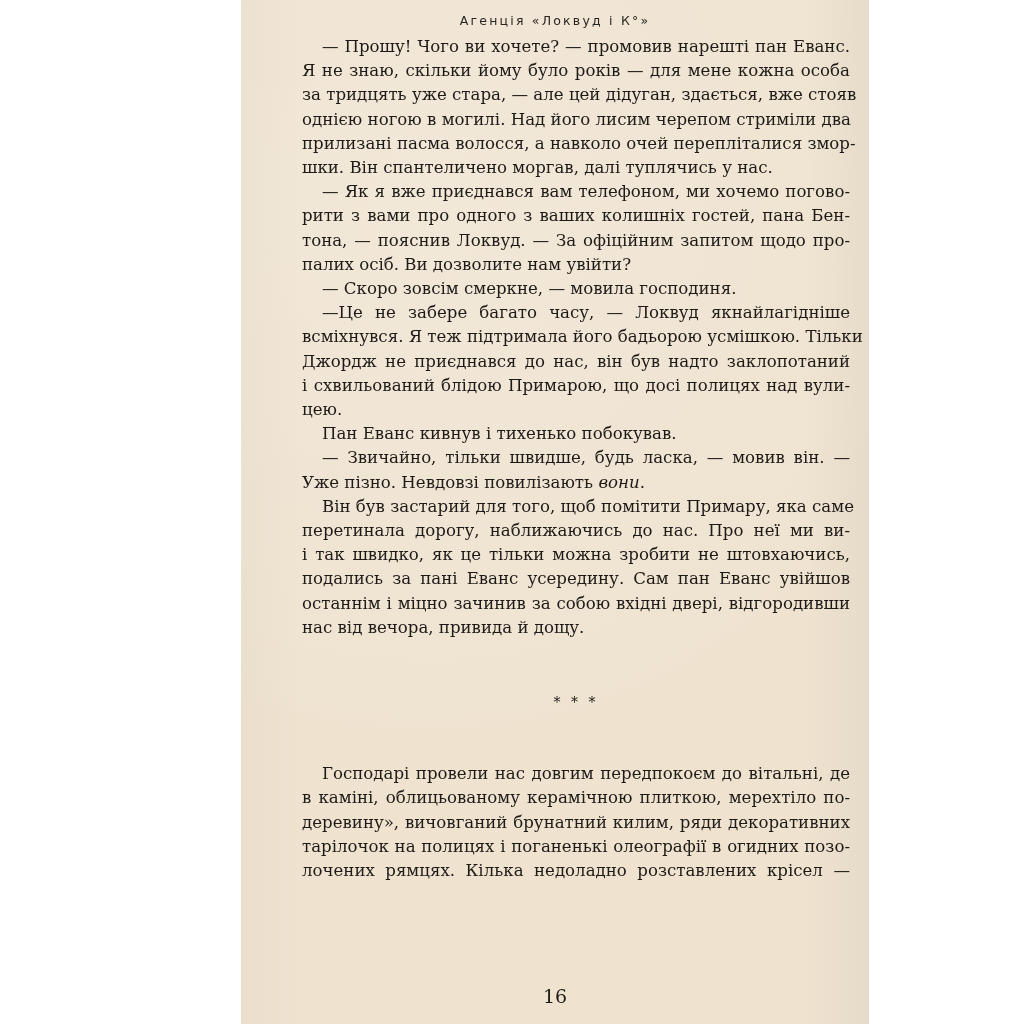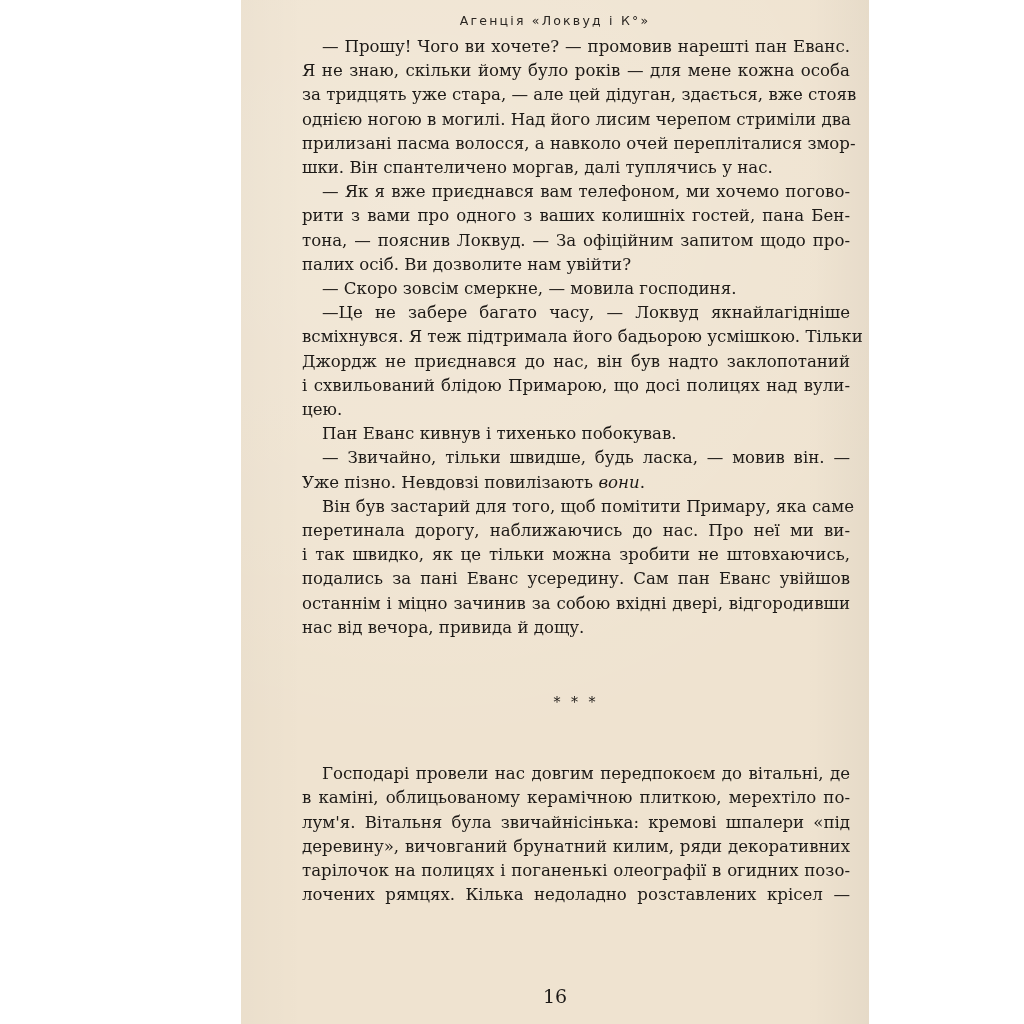--- a/index.html
+++ b/index.html
@@ -130,21 +130,20 @@
       <span class="line">подались за пані Еванс усередину. Сам пан Еванс увійшов</span>
       <span class="line">останнім і міцно зачинив за собою вхідні двері, відгородивши</span>
       <span class="line last">нас від вечора, привида й дощу.</span>
     </div>
 
     <div class="sep">* * *</div>
 
     <div>
       <span class="line indent">Господарі провели нас довгим передпокоєм до вітальні, де</span>
       <span class="line">в каміні, облицьованому керамічною плиткою, мерехтіло по-</span>
-      <span class="line">лум'я. Вітальня була звичайнісінька: кремові шпалери «під</span>
       <span class="line">деревину», вичовганий брунатний килим, ряди декоративних</span>
       <span class="line">тарілочок на полицях і поганенькі олеографії в огидних позо-</span>
       <span class="line">лочених рямцях. Кілька недоладно розставлених крісел —</span>
     </div>
   </div>
 
   <div class="folio">16</div>
 </div>
 
 </body></html>

